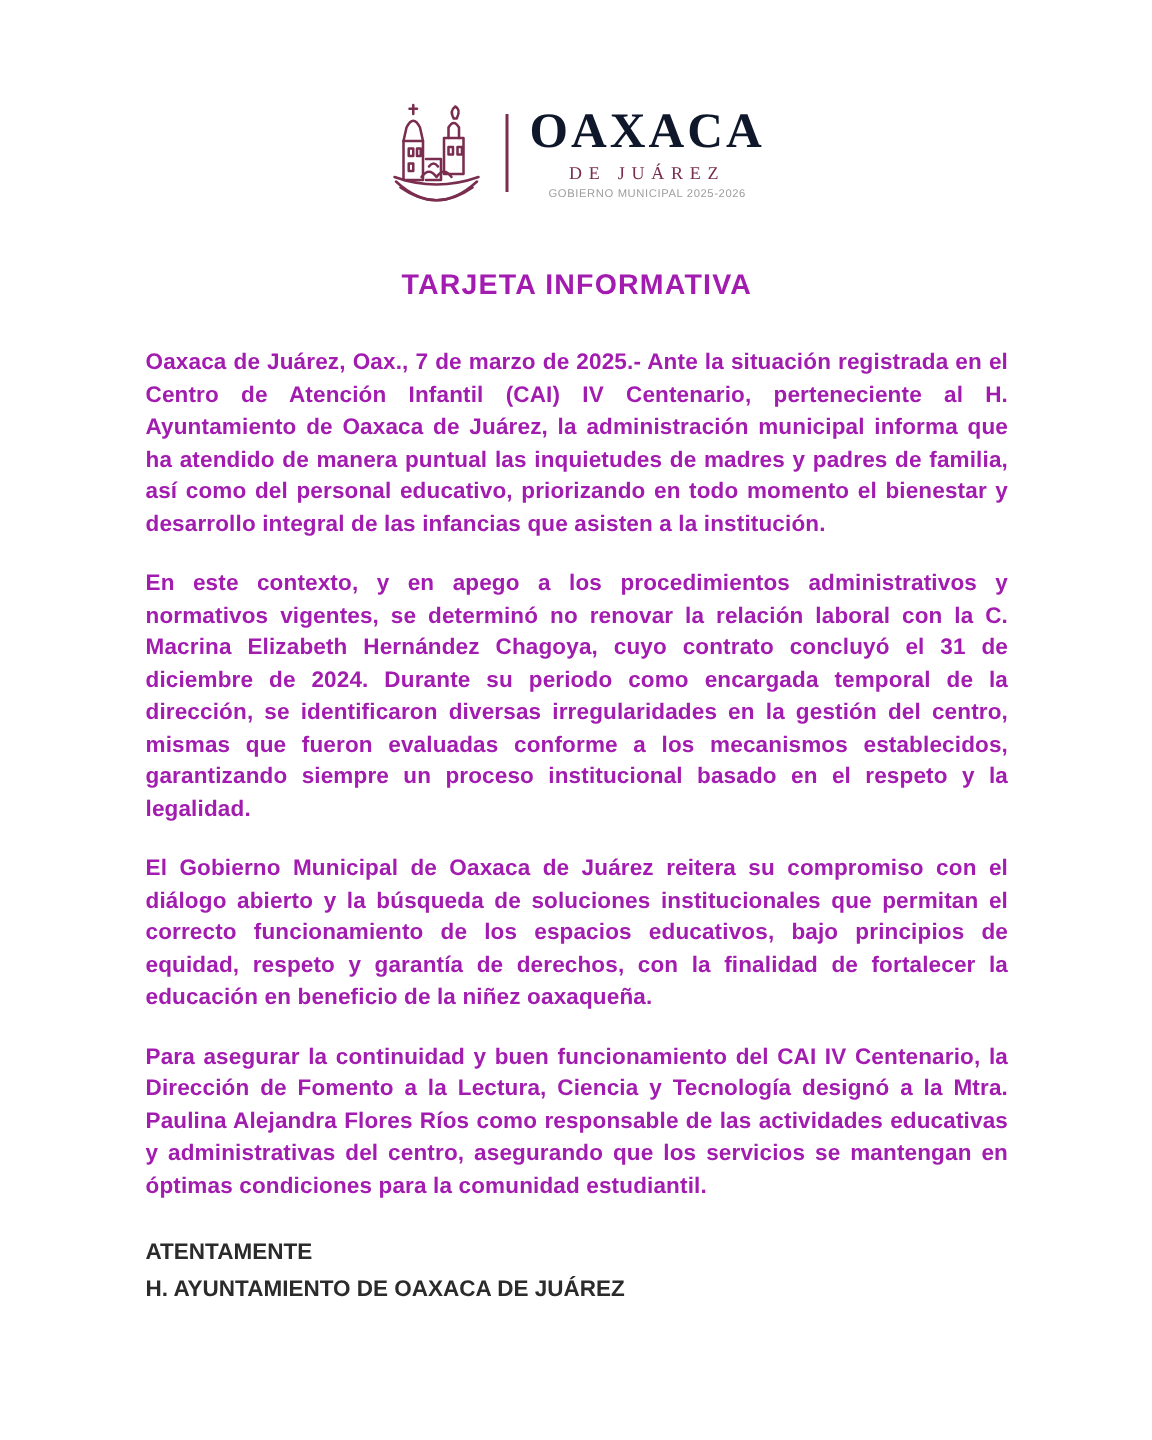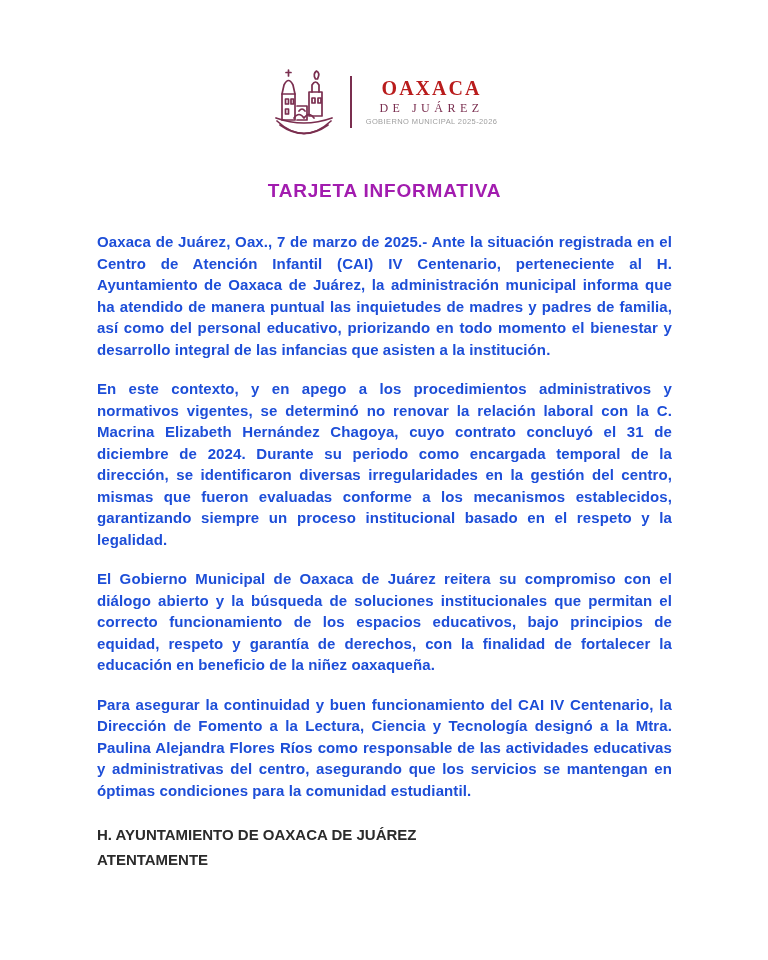--- a/index.html
+++ b/index.html
@@ -33,23 +33,23 @@
   }
   .logo-text {
     display: flex;
     flex-direction: column;
     align-items: center;
     line-height: 1;
   }
   .logo-wordmark {
     font-family: "Liberation Serif", "DejaVu Serif", serif;
     font-weight: 700;
-    font-size: 20px;
+    font-size: 33px;
     letter-spacing: 2px;
-    color: #b91c1c;
+    color: #0f172a;
   }
   .logo-subtitle {
     font-family: "Liberation Serif", "DejaVu Serif", serif;
     font-weight: 400;
     font-size: 12px;
     letter-spacing: 4.5px;
     color: #7a2e4f;
     margin-top: 4px;
   }
   .logo-tagline {
@@ -70,21 +70,21 @@
     color: #a21caf;
   }
 
   
   .doc-body { margin-top: 29px; }
   .doc-body p {
     font-size: 15px;
     font-weight: 700;
     line-height: 21.5px;
     text-align: justify;
-    color: #1d4ed8;
+    color: #a21caf;
     margin-bottom: 18px;
     letter-spacing: 0.1px;
   }
   .doc-body p:last-child { margin-bottom: 0; }
 
   
   .signature-block {
     margin-top: 21px;
     font-size: 15px;
     font-weight: 700;
@@ -131,17 +131,17 @@
   <h1 class="doc-title">TARJETA INFORMATIVA</h1>
 
   <main class="doc-body">
     <p>Oaxaca de Juárez, Oax., 7 de marzo de 2025.- Ante la situación registrada en el Centro de Atención Infantil (CAI) IV Centenario, perteneciente al H. Ayuntamiento de Oaxaca de Juárez, la administración municipal informa que ha atendido de manera puntual las inquietudes de madres y padres de familia, así como del personal educativo, priorizando en todo momento el bienestar y desarrollo integral de las infancias que asisten a la institución.</p>
     <p>En este contexto, y en apego a los procedimientos administrativos y normativos vigentes, se determinó no renovar la relación laboral con la C. Macrina Elizabeth Hernández Chagoya, cuyo contrato concluyó el 31 de diciembre de 2024. Durante su periodo como encargada temporal de la dirección, se identificaron diversas irregularidades en la gestión del centro, mismas que fueron evaluadas conforme a los mecanismos establecidos, garantizando siempre un proceso institucional basado en el respeto y la legalidad.</p>
     <p>El Gobierno Municipal de Oaxaca de Juárez reitera su compromiso con el diálogo abierto y la búsqueda de soluciones institucionales que permitan el correcto funcionamiento de los espacios educativos, bajo principios de equidad, respeto y garantía de derechos, con la finalidad de fortalecer la educación en beneficio de la niñez oaxaqueña.</p>
     <p>Para asegurar la continuidad y buen funcionamiento del CAI IV Centenario, la Dirección de Fomento a la Lectura, Ciencia y Tecnología designó a la Mtra. Paulina Alejandra Flores Ríos como responsable de las actividades educativas y administrativas del centro, asegurando que los servicios se mantengan en óptimas condiciones para la comunidad estudiantil.</p>
   </main>
 
   <footer class="signature-block">
+    <div>ATENTAMENTE</div>
     <div>H. AYUNTAMIENTO DE OAXACA DE JUÁREZ</div>
-    <div>ATENTAMENTE</div>
   </footer>
 
 </div>
 
 </body></html>

